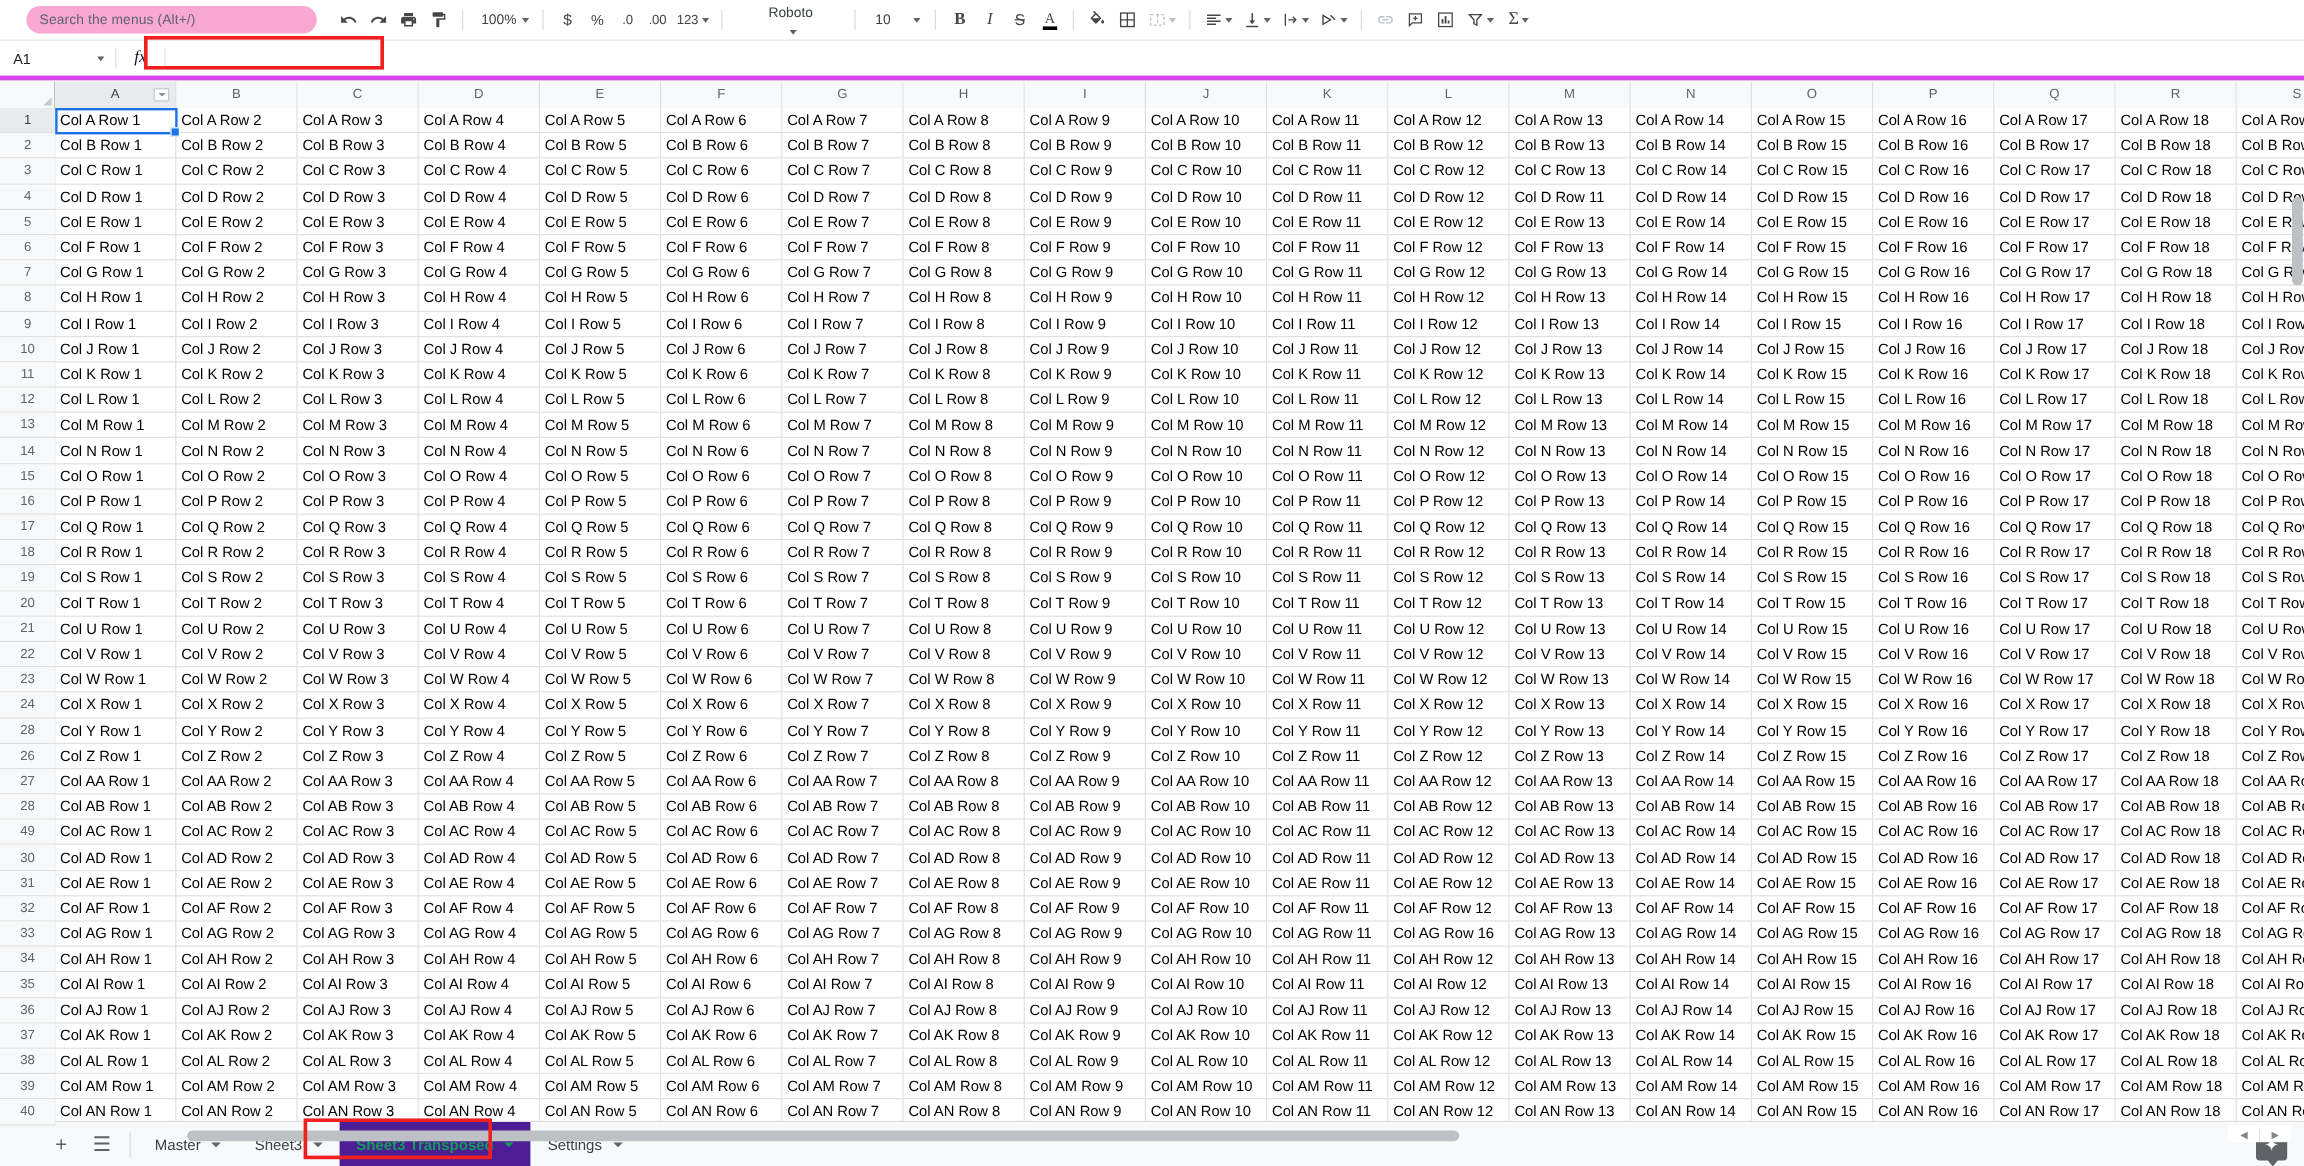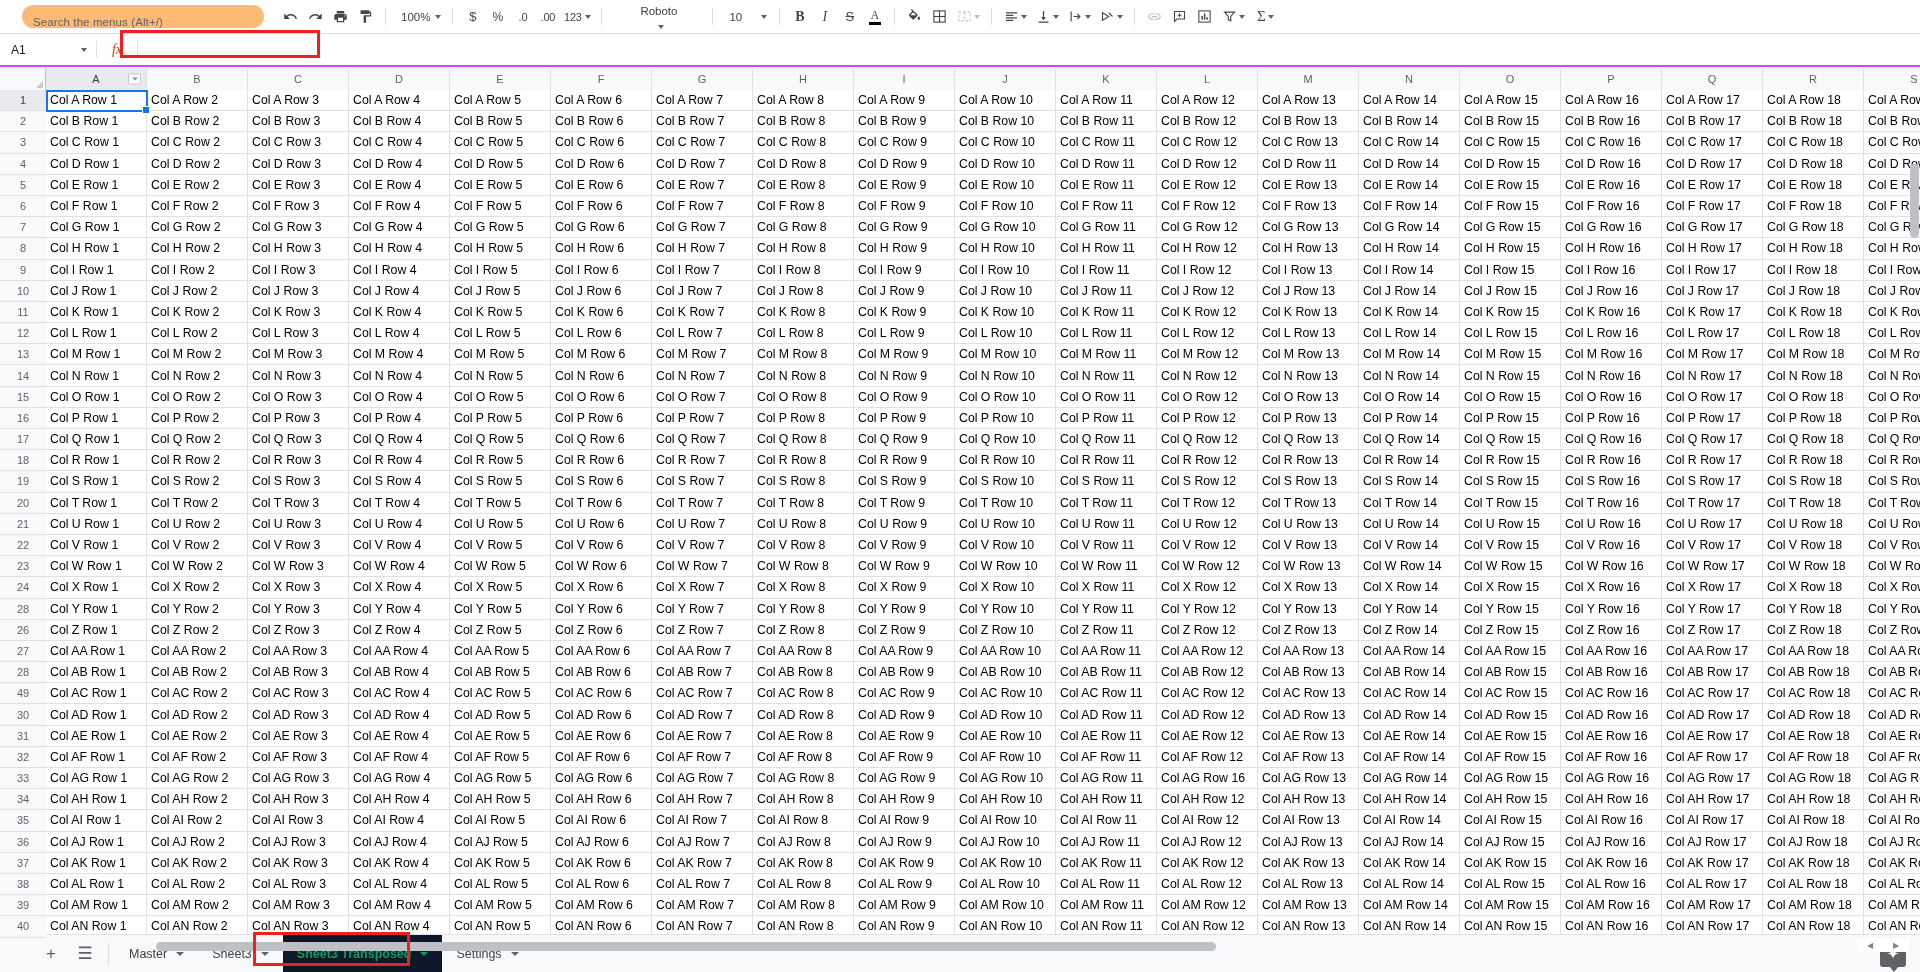--- a/index.html
+++ b/index.html
@@ -16,23 +16,23 @@
   #toolbar {
     position: absolute; left: 0; top: 0;
     width: 1920px; height: 34px;
     background: #ffffff;
     border-bottom: 1px solid #e0e0e0;
     display: flex; align-items: center;
     padding-left: 22px;
   }
   .search-pill {
     width: 242px; height: 23px;
-    background: #fdba74;
+    background: #f9a8d4;
     border-radius: 12px;
-    display: flex; align-items: flex-end;
+    display: flex; align-items: center;
     padding: 0 11px;
     font-size: 11.5px; color: #5f6368;
     letter-spacing: .1px;
   }
   .tb-group { display: flex; align-items: center; }
   .tb-btn {
     width: 25px; height: 25px;
     display: flex; align-items: center; justify-content: center;
     color: #444746;
     font-size: 12.5px;
@@ -77,34 +77,34 @@
   }
   .textcolor .a { font-size: 12px; font-family:"Liberation Serif",serif; }
   .textcolor .bar { width: 12px; height: 3px; background: #000; margin-top: 1px; }
   .num-icon { font-size: 11px; letter-spacing: -.2px; }
 
   
   #formulabar {
     position: absolute; left: 0; top: 34px;
     width: 1920px; height: 33px;
     background: #ffffff;
-    border-bottom: 2px solid #d946ef;
+    border-bottom: 4px solid #d946ef;
     display: flex; align-items: center;
   }
   #namebox {
     width: 96px; height: 100%;
     display: flex; align-items: center; justify-content: space-between;
     padding: 0 9px 0 11px;
     font-size: 12px; color: #202124;
   }
   .vsep { width: 1px; height: 17px; background: #e0e0e0; }
   #fxlabel {
     width: 40px; text-align: center;
     font-family: "Liberation Serif", serif;
-    font-style: italic; font-size: 14px; color: #c2410c;
+    font-style: italic; font-size: 14px; color: #0f172a;
   }
   #formula-input {
     flex: 1; height: 100%;
     display: flex; align-items: center;
     padding-left: 12px;
     font-family: "Liberation Mono", monospace;
     font-size: 12.5px; color: #202124;
     white-space: pre;
   }
   .f-ref { color: #e8710a; }
@@ -251,21 +251,21 @@
     font-size: 12.5px; color: #3c4043;
     position: relative;
   }
   .tab .tcaret {
     width: 0; height: 0;
     border-left: 4px solid transparent;
     border-right: 4px solid transparent;
     border-top: 4.5px solid #5f6368;
     margin-left: 9px;
   }
-  .tab.active { color: #0f9d58; font-weight: bold; background: #0f172a; }
+  .tab.active { color: #0f9d58; font-weight: bold; background: #4c1d95; }
   .tab.active .tcaret { border-top-color: #0f9d58; }
   #explore-btn {
     position: absolute; right: 14px; bottom: 5px;
     width: 26px; height: 26px;
     background: #5f6368;
     border-radius: 3px;
     display: flex; align-items: center; justify-content: center;
     color: #fff; font-size: 15px;
   }
   #explore-btn::after {

